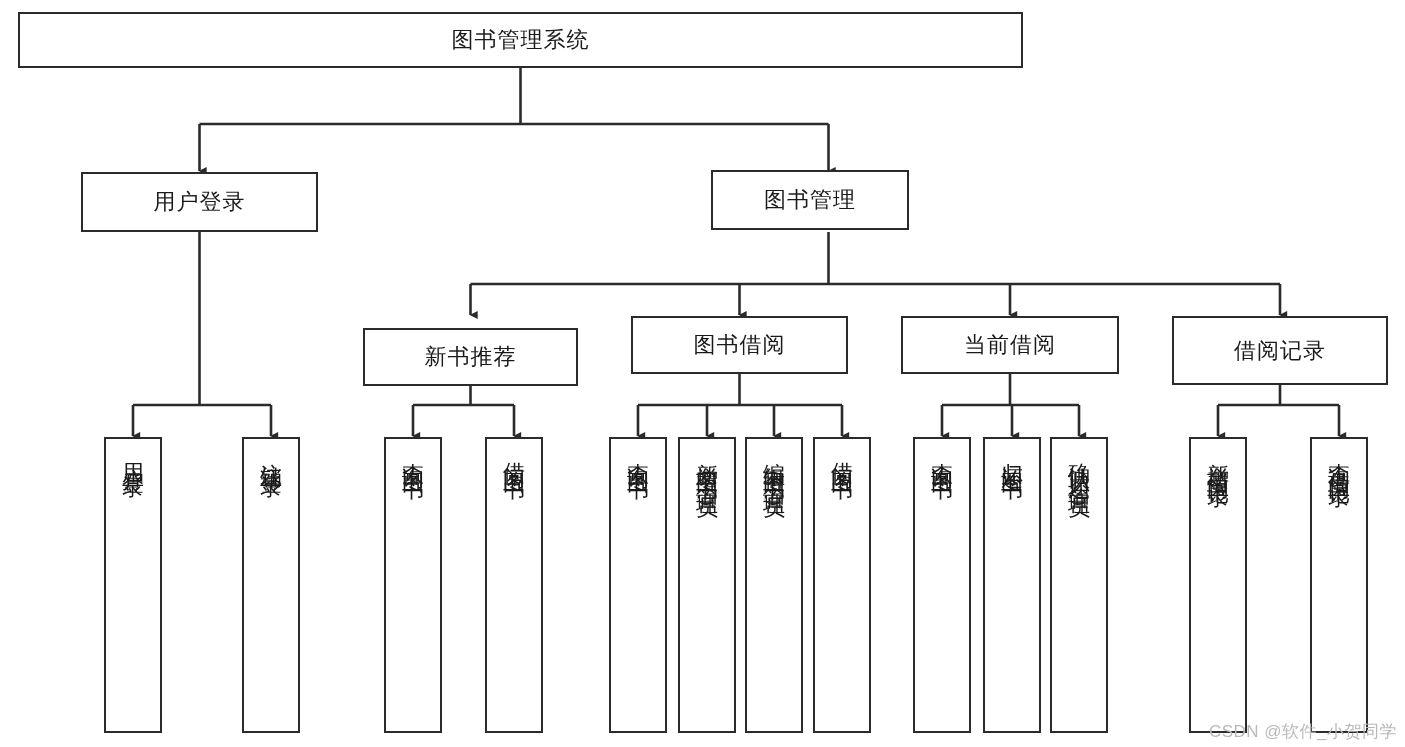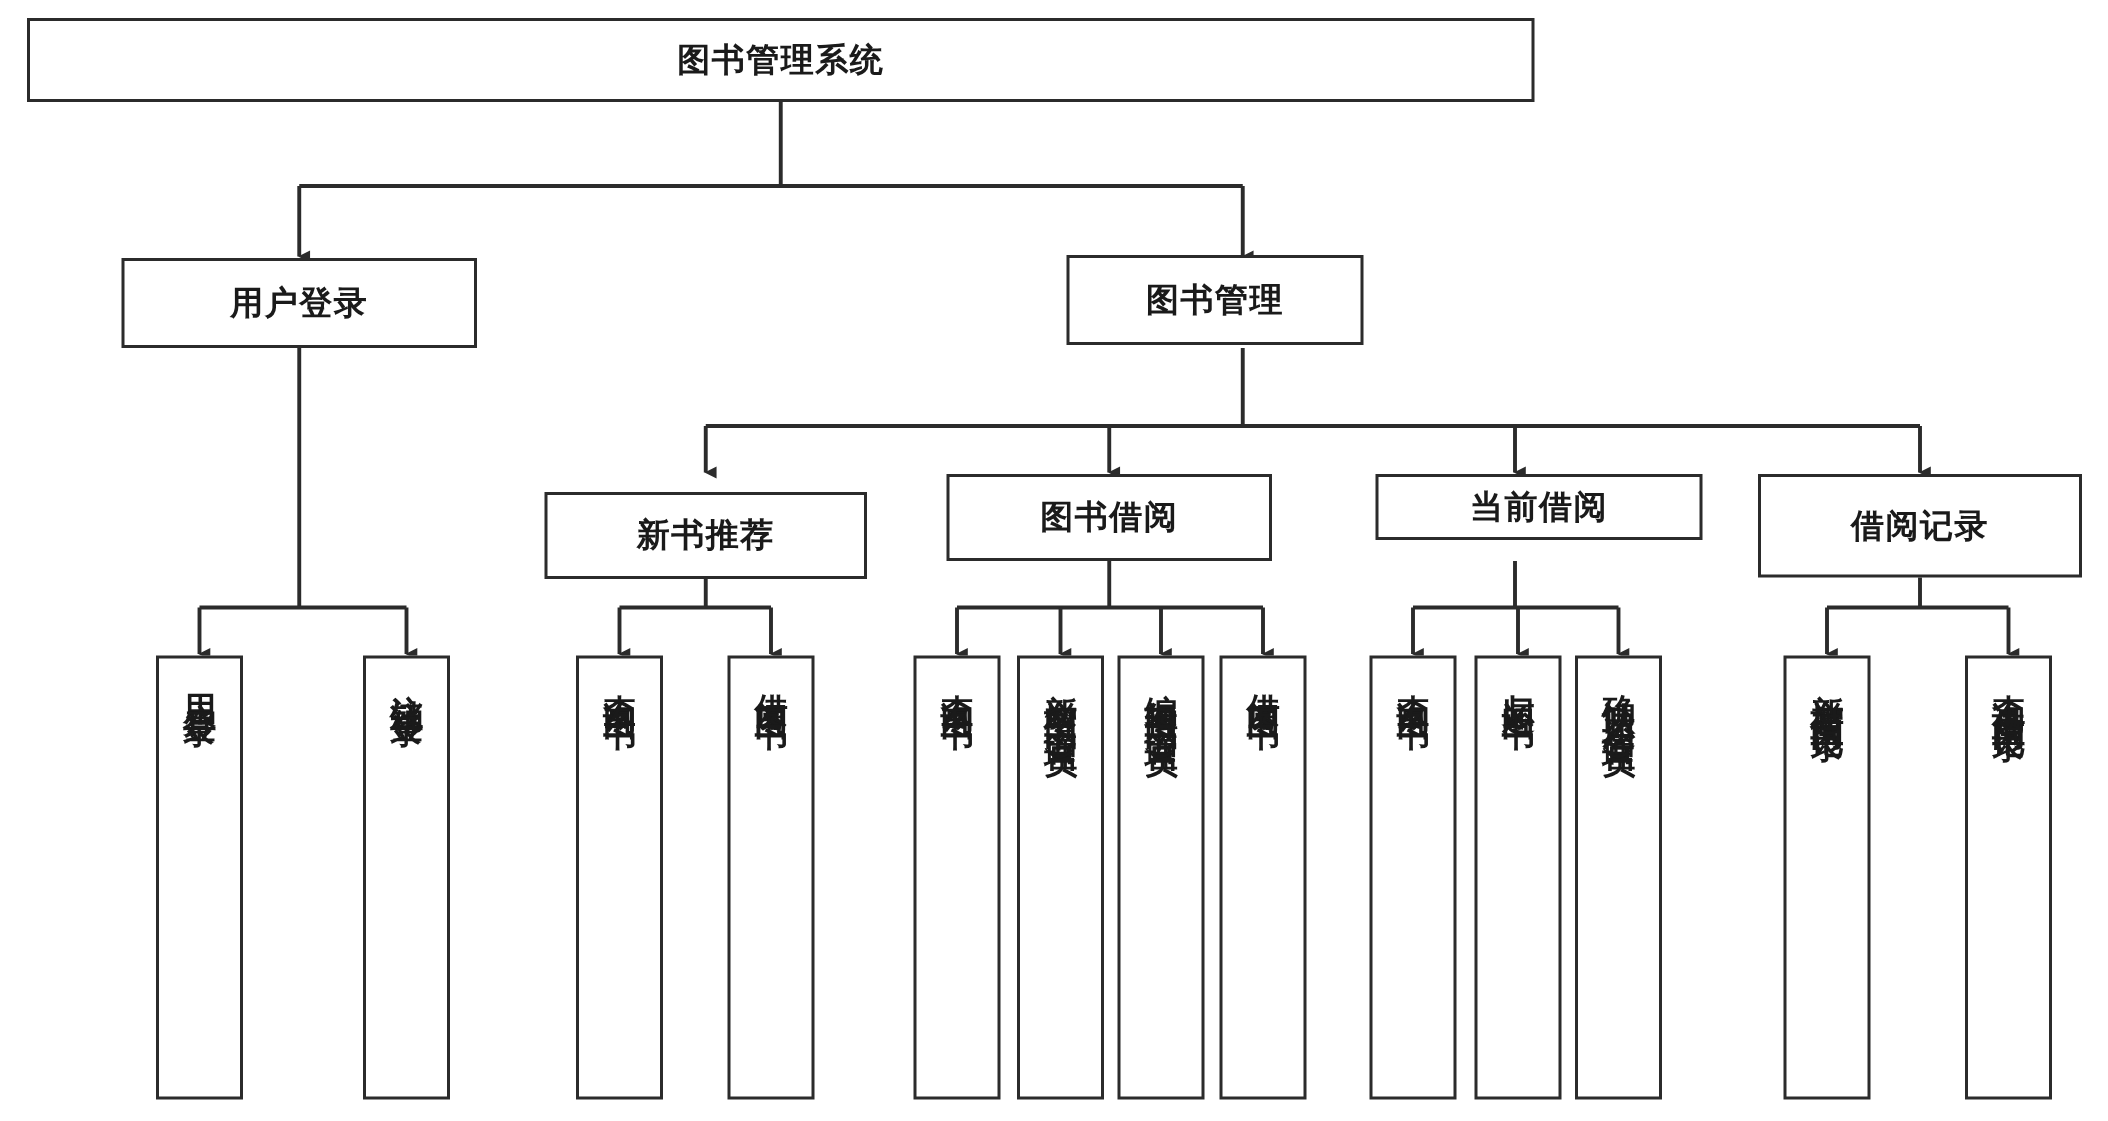--- a/index.html
+++ b/index.html
@@ -29,21 +29,20 @@
   }
   .node {
     position: absolute;
     box-sizing: border-box;
     background: #ffffff;
     border: 2px solid #2b2b2b;
     display: flex;
     align-items: center;
     justify-content: center;
     overflow: hidden;
-    font-weight: bold;
   }
   .node-label {
     color: #1a1a1a;
     text-align: center;
     line-height: 1.18;
     white-space: pre;
   }
   .horiz .node-label {
     font-size: 22px;
     letter-spacing: 1px;
@@ -127,21 +126,21 @@
       </div>
       <div class="node horiz" style="left: 711px; top: 170px; width: 198px; height: 60px;">
         <span class="node-label">图书管理</span>
       </div>
       <div class="node horiz" style="left: 363px; top: 316px; width: 215px; height: 58px; margin-top: 12px;">
         <span class="node-label">新书推荐</span>
       </div>
       <div class="node horiz" style="left: 631px; top: 316px; width: 217px; height: 58px;">
         <span class="node-label">图书借阅</span>
       </div>
-      <div class="node horiz" style="left: 901px; top: 316px; width: 218px; height: 44px; margin-left: 16px;">
+      <div class="node horiz" style="left: 901px; top: 316px; width: 218px; height: 58px;">
         <span class="node-label">当前借阅</span>
       </div>
       <div class="node horiz" style="left: 1172px; top: 316px; width: 216px; height: 69px;">
         <span class="node-label">借阅记录</span>
       </div>
       <div class="node vert" style="left: 104px; top: 437px; width: 58px; height: 296px;">
         <span class="node-label">用户登录</span>
       </div>
       <div class="node vert" style="left: 242px; top: 437px; width: 58px; height: 296px;">
         <span class="node-label">注销登录</span>
@@ -174,13 +173,14 @@
         <span class="node-label">确认归还（管理员）</span>
       </div>
       <div class="node vert" style="left: 1189px; top: 437px; width: 58px; height: 296px;">
         <span class="node-label">新增借阅记录</span>
       </div>
       <div class="node vert" style="left: 1310px; top: 437px; width: 58px; height: 296px;">
         <span class="node-label">查询借阅记录</span>
       </div>
     </div>
 
+  <div class="watermark">CSDN @软件_小贺同学</div>
 </div>
 
 </body></html>

